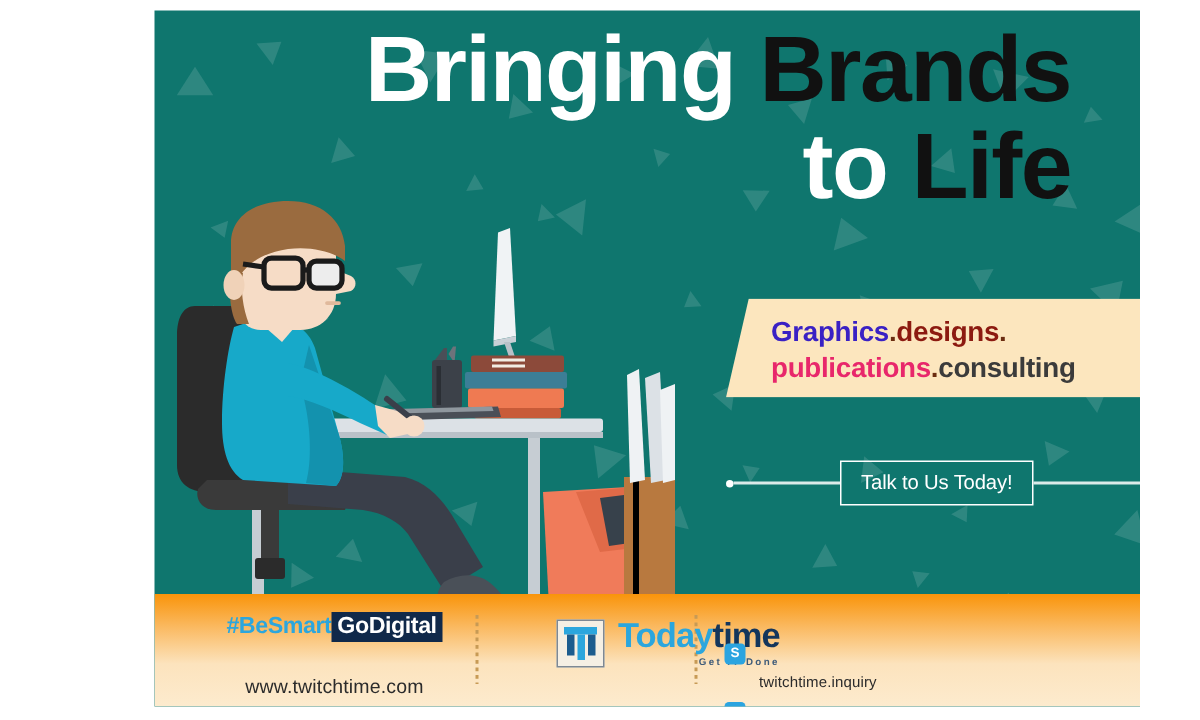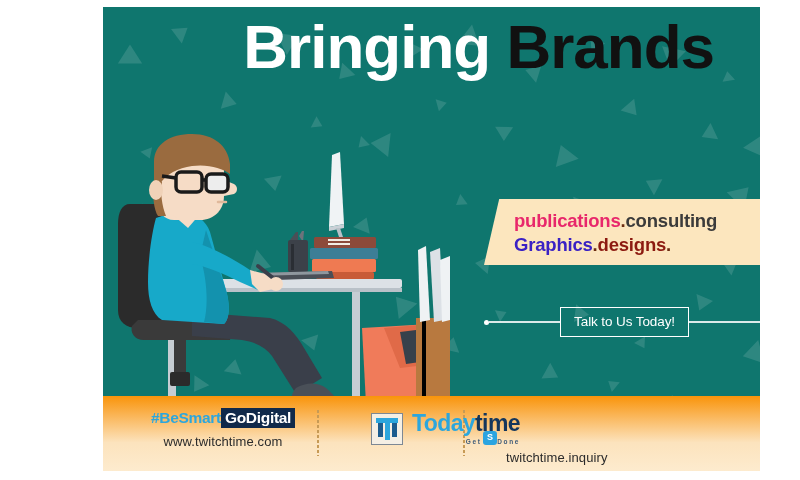--- a/index.html
+++ b/index.html
@@ -50,21 +50,21 @@
   .sep{position:absolute;top:14px;width:2px;height:46px;
     background-image:linear-gradient(#C79A55 55%,rgba(0,0,0,0) 0);
     background-size:2px 5px;}
   #sep-1{left:214px;}
   #sep-2{left:360px;}
 
   #hashtag-block{position:absolute;left:30px;top:13px;width:180px;text-align:center;}
   #hashtag{font-size:15.5px;font-weight:bold;white-space:nowrap;letter-spacing:-0.3px;}
   .tag-besmart{color:#2CA6DD;text-align:right;}
   .tag-godigital{color:#FFFFFF;background:#10294A;padding:1px 4px 2px;margin-top:28px;}
-  #website{font-size:13px;color:#2B2B2B;margin-top:7px;letter-spacing:0.1px;}
+  #website{font-size:13px;color:#2B2B2B;margin-top:23px;letter-spacing:0.1px;}
 
   #logo-block{position:absolute;left:268px;top:16px;display:flex;align-items:flex-start;}
   #logo-mark{width:30px;height:30px;border:1.5px solid #7D8894;background:#F5EFE4;
      position:relative;flex:0 0 auto;margin-top:1px;}
   #logo-mark .bar-top{position:absolute;left:4px;top:4px;width:22px;height:5px;background:#2CA6DD;}
   #logo-mark .bar-l{position:absolute;left:6px;top:9px;width:5px;height:14px;background:#1C5C8E;}
   #logo-mark .bar-c{position:absolute;left:13px;top:9px;width:5px;height:17px;background:#2CA6DD;}
   #logo-mark .bar-r{position:absolute;left:20px;top:9px;width:5px;height:14px;background:#1C5C8E;}
   #logo-words{margin-left:9px;}
   #logo-name{font-size:23px;font-weight:bold;line-height:1;letter-spacing:-0.6px;white-space:nowrap;}
@@ -72,21 +72,21 @@
   .lw-time{color:#14365C;}
   #logo-tagline{font-size:6.5px;color:#3E5B79;letter-spacing:1.6px;text-align:right;margin-top:3px;
      font-weight:bold;}
 
   #contact-block{position:absolute;left:380px;top:14px;}
   .contact-row{display:flex;align-items:center;margin-bottom:7px;}
   .c-icon{width:14px;height:14px;border-radius:3px;background:#2BA4E0;flex:0 0 auto;
      position:relative;margin-right:9px;}
   .c-icon span{position:absolute;inset:0;display:flex;align-items:center;justify-content:center;
      color:#fff;font-size:9px;font-weight:bold;line-height:1;}
-  .c-text{font-size:13px;color:#2B2B2B;white-space:nowrap;letter-spacing:0.1px;margin-top:40px;}
+  .c-text{font-size:10px;color:#2B2B2B;white-space:nowrap;letter-spacing:0.1px;margin-top:40px;}
 </style>
 </head>
 <body>
 
 <div id="banner">
 
   <div id="bg-texture">
       <i style="left: 18px; top: 40px; transform: rotate(0deg) scale(1.35);"></i>
       <i style="left: 70px; top: 18px; transform: rotate(53deg) scale(1);"></i>
       <i style="left: 118px; top: 88px; transform: rotate(106deg) scale(1);"></i>
@@ -137,20 +137,24 @@
       <i style="left: 600px; top: 210px; transform: rotate(331deg) scale(1);"></i>
       <i style="left: 646px; top: 130px; transform: rotate(24deg) scale(1.35);"></i>
       <i style="left: 470px; top: 190px; transform: rotate(77deg) scale(1);"></i>
     </div>
 
   <div id="headline">
     <div class="hl-line l1">
       <span class="w-white">Bringing</span>
       <span class="w-black">Brands</span>
     </div>
+    <div class="hl-line l2">
+      <span class="w-white">to</span>
+      <span class="w-black">Life</span>
+    </div>
   </div>
 
   <div id="illustration">
     <svg viewBox="0 0 350 280" width="350" height="280">
 
       <g>
         <path d="M232 23 L240 20 L244 92 L229 95 Z" fill="#F0F3F5"></path>
         <path d="M229 95 L244 92 L244 96 L229 99 Z" fill="#C9D0D6"></path>
         <path d="M236 96 L240 96 L246 114 L242 114 Z" fill="#B9C1C8"></path>
       </g>
@@ -245,24 +249,24 @@
         <path d="M318 118 L326 114 L330 188 L320 190 Z" fill="#EFF2F4"></path>
         <path d="M330 120 L340 116 L344 188 L334 190 Z" fill="#DCE1E6"></path>
         <path d="M340 128 L350 124 L350 188 L342 190 Z" fill="#EFF2F4"></path>
       </g>
     </svg>
   </div>
 
   <div id="services-panel">
     <div id="services-text">
       <div>
+        <span class="s-graphics">Graphics</span><span class="s-dot">.</span><span class="s-designs">designs</span><span class="s-dot">.</span>
+      </div>
+      <div>
         <span class="s-publications">publications</span><span class="s-dot">.</span><span class="s-consulting">consulting</span>
-      </div>
-      <div>
-        <span class="s-graphics">Graphics</span><span class="s-dot">.</span><span class="s-designs">designs</span><span class="s-dot">.</span>
       </div>
     </div>
   </div>
 
   <div id="cta-row">
     <span id="cta-dot"></span>
     <span class="cta-rule"></span>
     <div id="cta-button">Talk to Us Today!</div>
     <span class="cta-rule"></span>
   </div>

